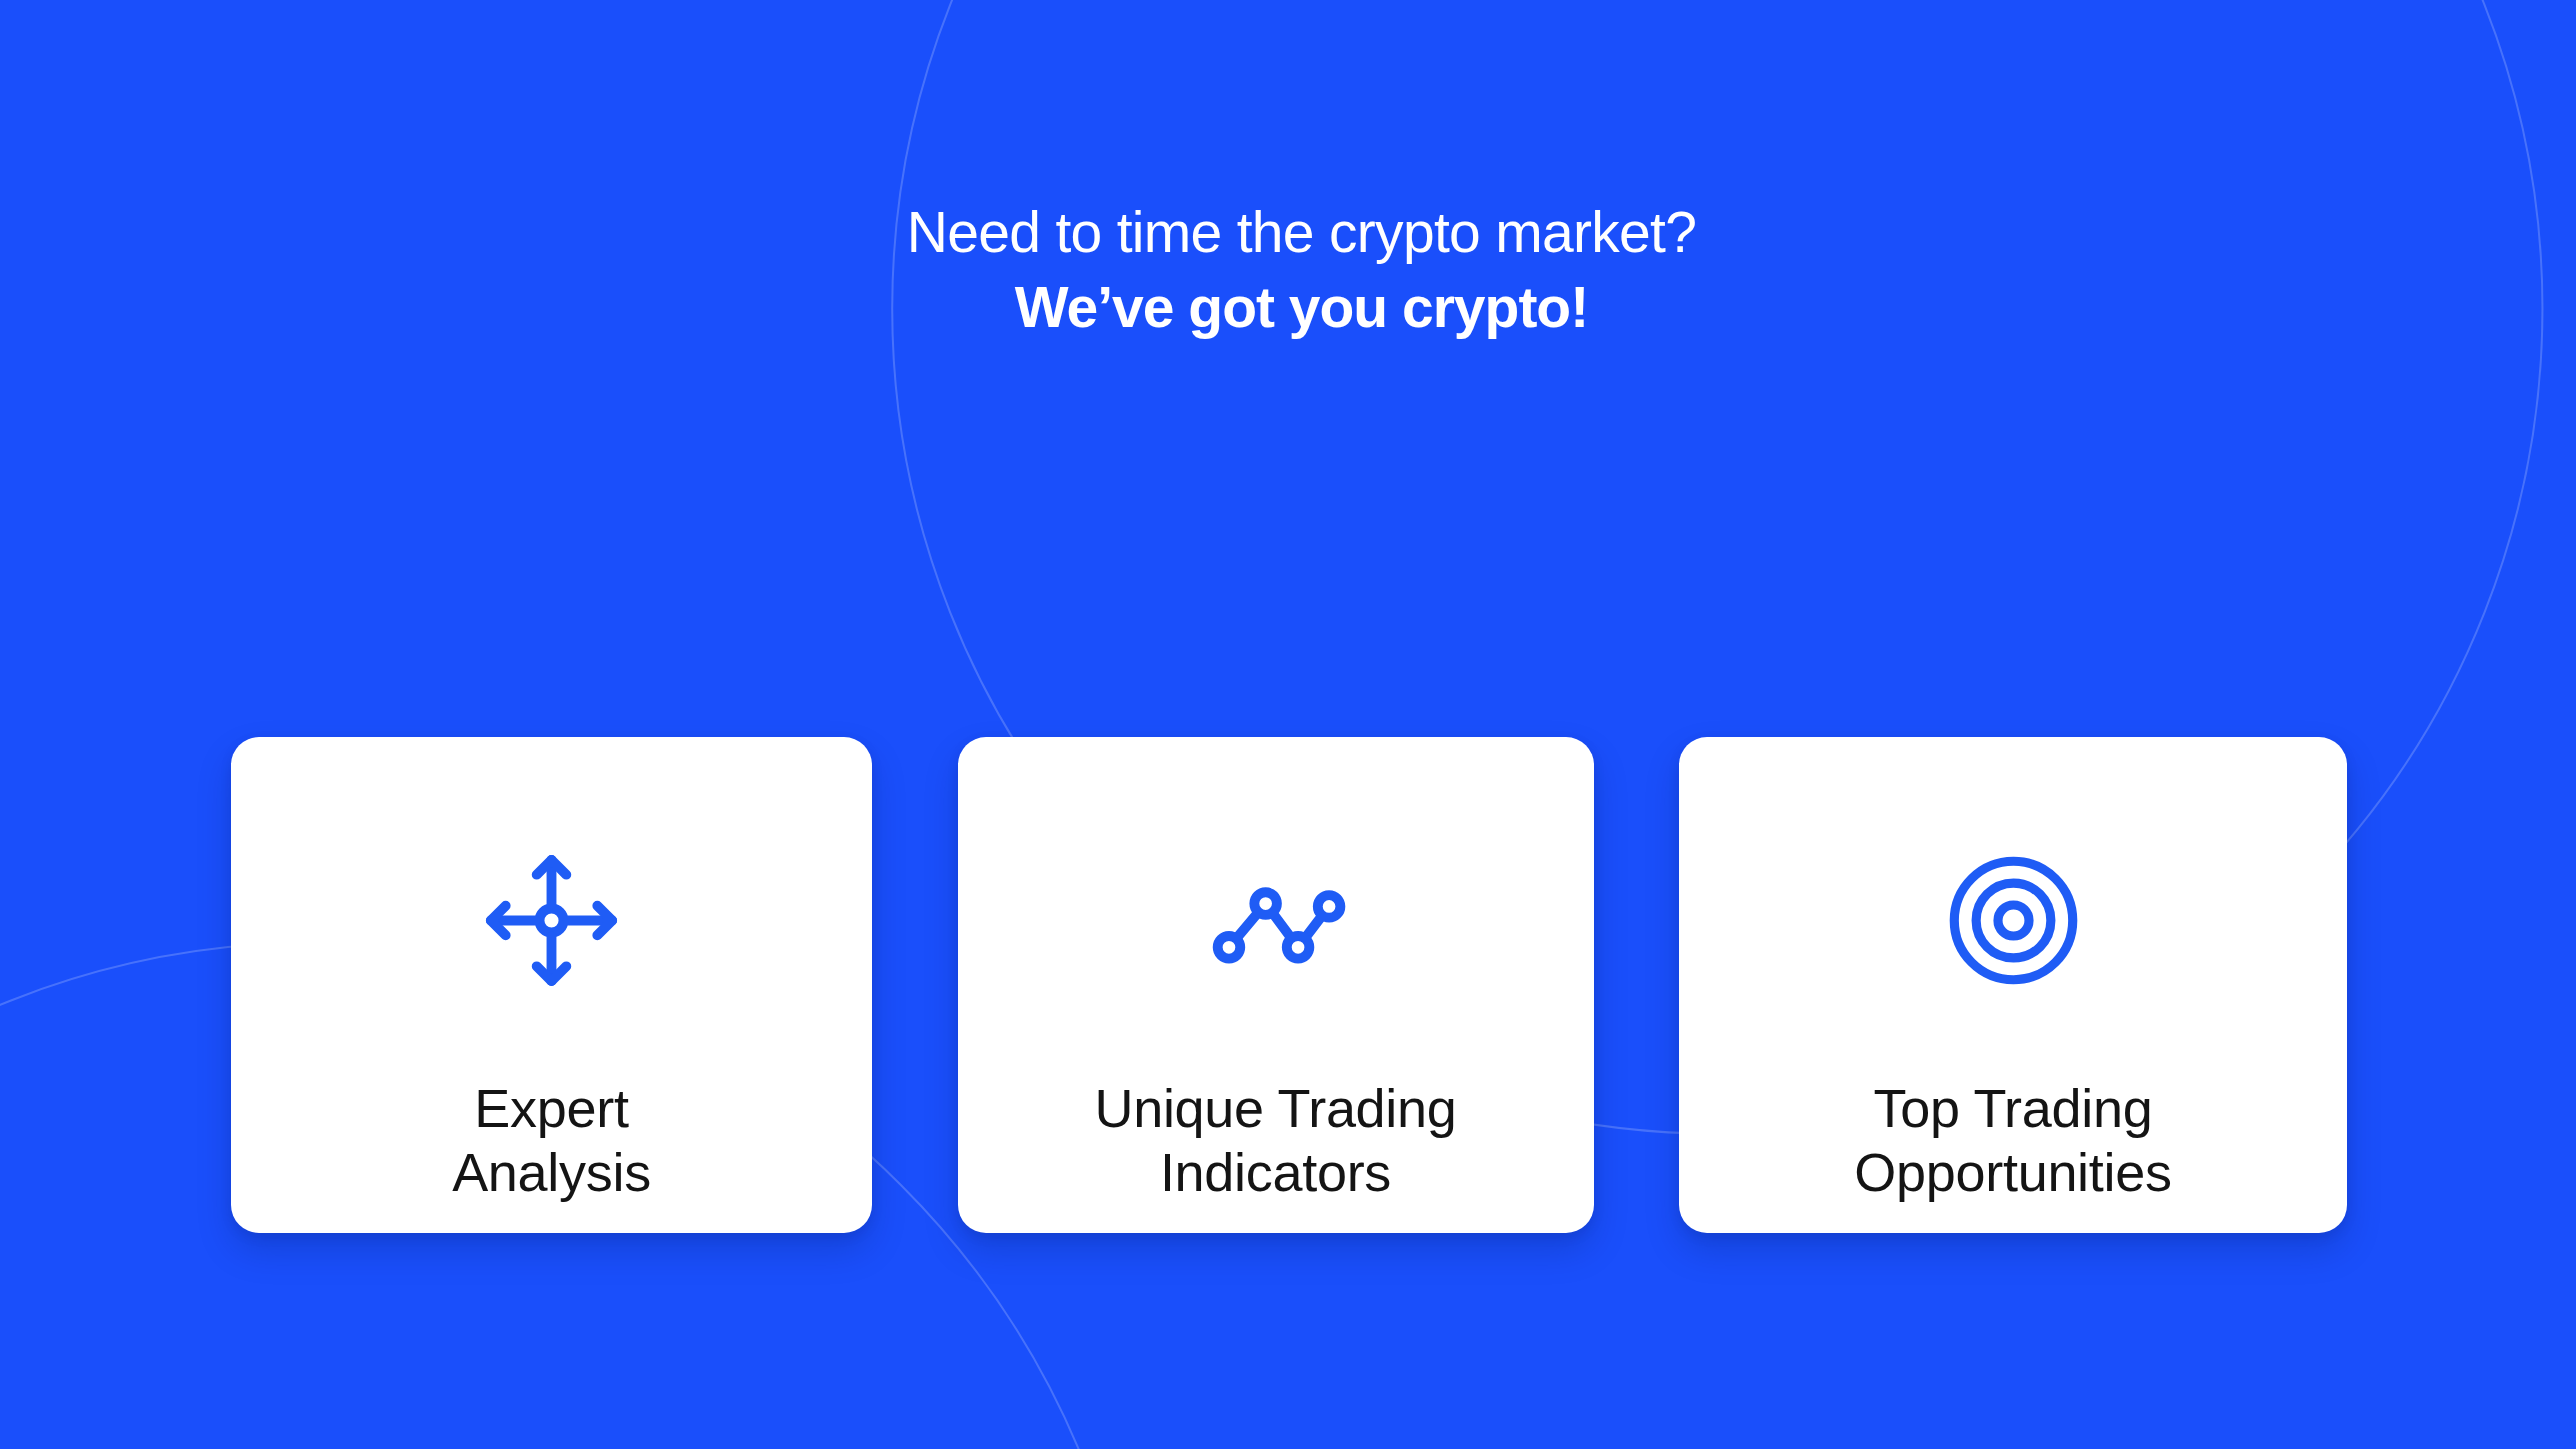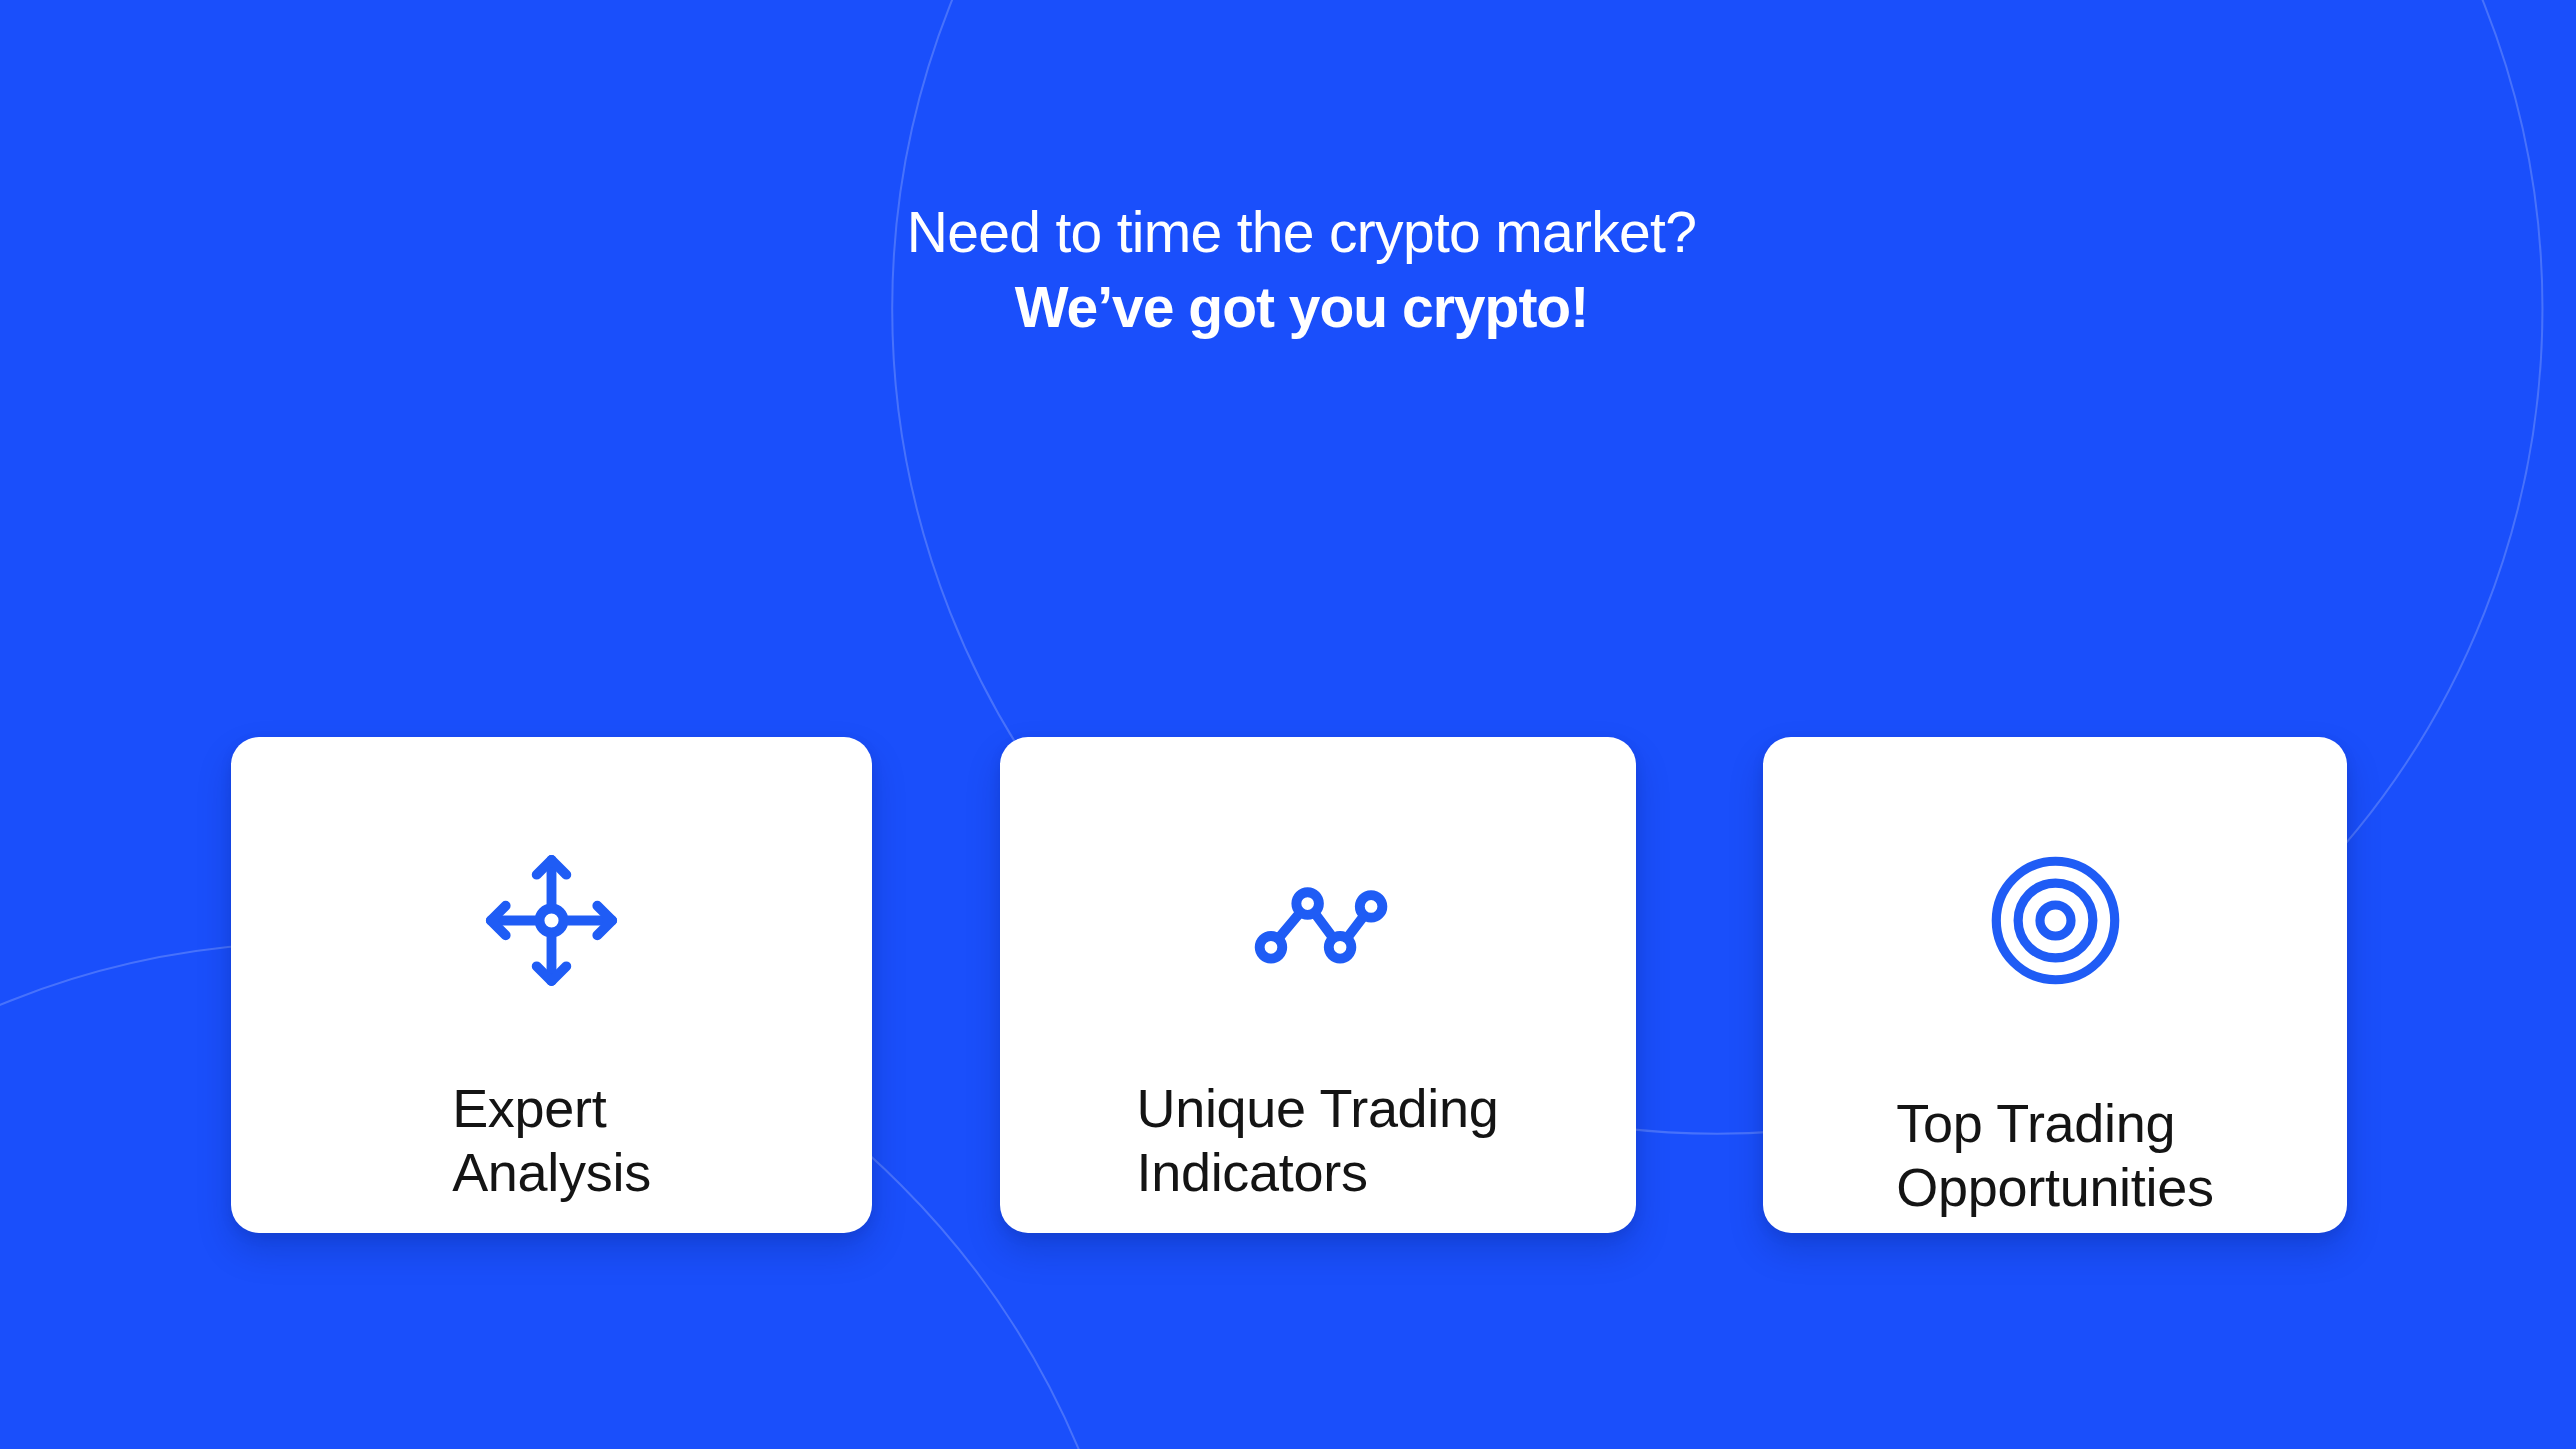--- a/index.html
+++ b/index.html
@@ -72,34 +72,35 @@
     border-radius:28px;
     box-shadow:0 17.4px 35px rgba(4,24,92,0.20),
                0 4px 12px rgba(4,24,92,0.10);
     display:flex;
     flex-direction:column;
     align-items:center;
     justify-content:flex-start;
     padding-top:113px;
   }
   .card:nth-child(2){ width:636px; }
-  .card:nth-child(3){ width:584px;gap:15px; }
+  .card:nth-child(3){ width:668px; }
 
   .card-icon{
     width:141px;
     height:141px;
     display:flex;
     align-items:center;
     justify-content:center;
     flex:0 0 auto;
   }
   .card-icon svg{ display:block; width:141px; height:141px; }
 
   .card-label{
     margin-top:86px;
+    text-align:center;
     color:#141414;
     font-size:54px;
     font-weight:400;
     line-height:1.18;
     letter-spacing:-0.3px;
     white-space:pre-line;
   }
 </style>
 </head>
 <body>

